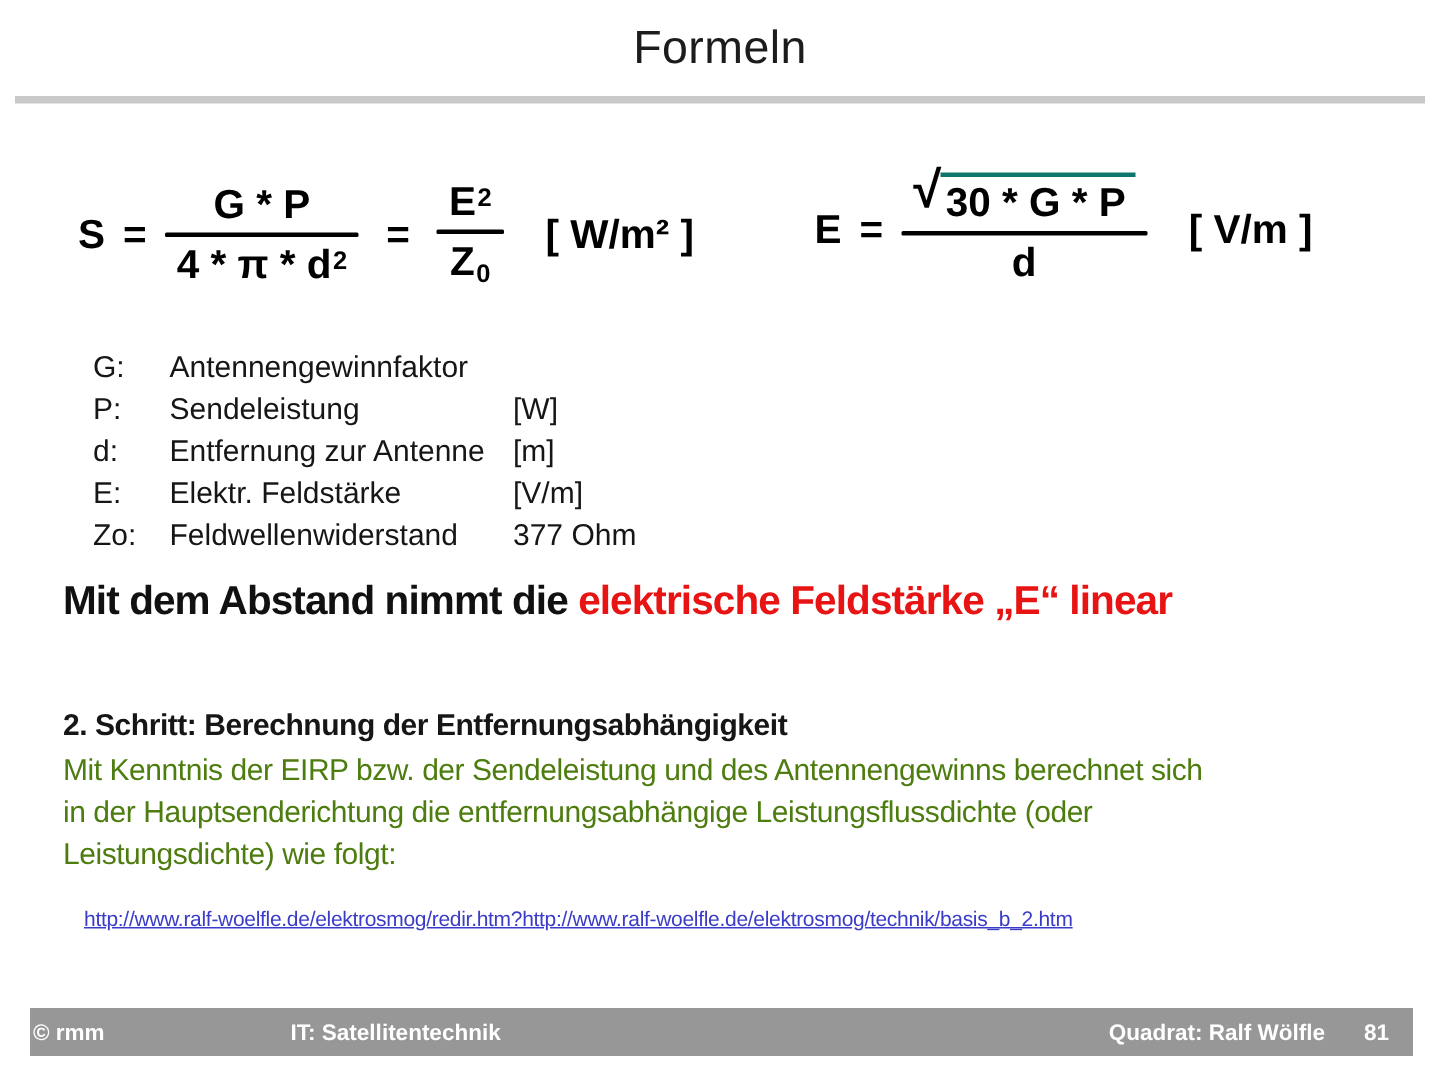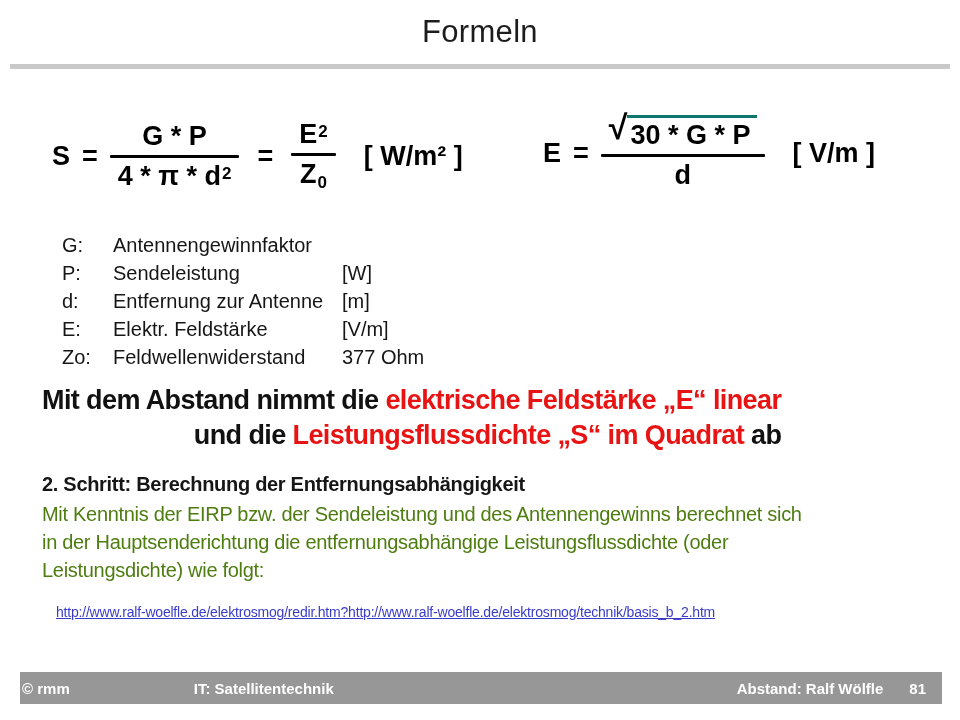--- a/index.html
+++ b/index.html
@@ -35,21 +35,21 @@
   .radicand{border-top:3px solid #0f766e;padding:2px 6px 0 3px;}
   
   .legend{
     position:absolute;left:62px;top:231px;
     display:grid;grid-template-columns:51px 229px auto;
     font-size:20px;line-height:28px;color:#161616;
   }
   
   .highlight{
     position:absolute;left:42px;top:383px;
-    font-size:27px;font-weight:bold;line-height:35px;letter-spacing:-0.6px;color:#111;text-align:right;
+    font-size:27px;font-weight:bold;line-height:35px;letter-spacing:-0.6px;color:#111;
   }
   .red{color:#e81414;}
   
   .step-heading{
     position:absolute;left:42px;top:473px;
     font-size:20px;font-weight:bold;letter-spacing:-0.3px;color:#161616;
   }
   .step-paragraph{
     position:absolute;left:42px;top:500px;
     font-size:20px;line-height:28px;letter-spacing:-0.3px;color:#4d7c0f;
@@ -125,33 +125,32 @@
     <span>Elektr. Feldstärke</span>
     <span>[V/m]</span>
 
     <span>Zo:</span>
     <span>Feldwellenwiderstand</span>
     <span>377 Ohm</span>
   </div>
 
   <div class="highlight">
     <div><span>Mit dem Abstand nimmt die </span><span class="red">elektrische Feldstärke „E“ linear</span></div>
-    <div><span>und die </span><span class="red">Leistungsflussdichte „S“ im Quadrat</span><span> ab</span></div>
   </div>
 
   <div class="step-heading">2. Schritt: Berechnung der Entfernungsabhängigkeit</div>
   <div class="step-paragraph">
     <div>Mit Kenntnis der EIRP bzw. der Sendeleistung und des Antennengewinns berechnet sich</div>
     <div>in der Hauptsenderichtung die entfernungsabhängige Leistungsflussdichte (oder</div>
     <div>Leistungsdichte) wie folgt:</div>
   </div>
 
   <a class="source-link">http://www.ralf-woelfle.de/elektrosmog/redir.htm?http://www.ralf-woelfle.de/elektrosmog/technik/basis_b_2.htm</a>
 
   <div class="footer">
     <span class="copyright">© rmm</span>
     <span class="course">IT: Satellitentechnik</span>
     <span class="spacer"></span>
-    <span class="source">Abstand: Ralf Wölfle</span>
+    <span class="source">Quadrat: Ralf Wölfle</span>
     <span class="page">81</span>
   </div>
 
 </div>
 
 </body></html>

